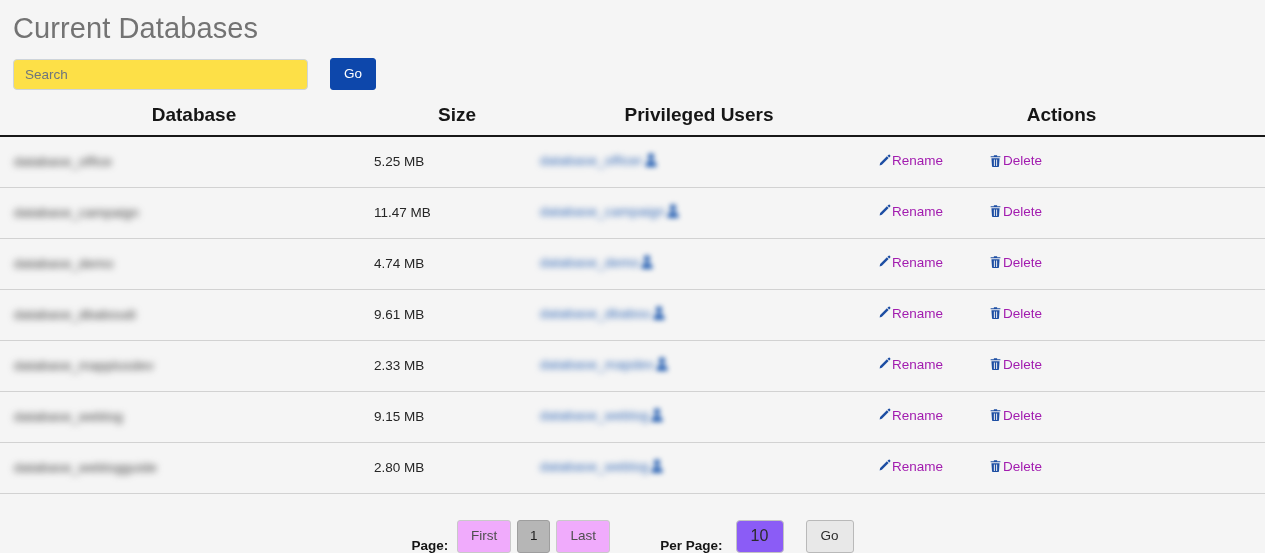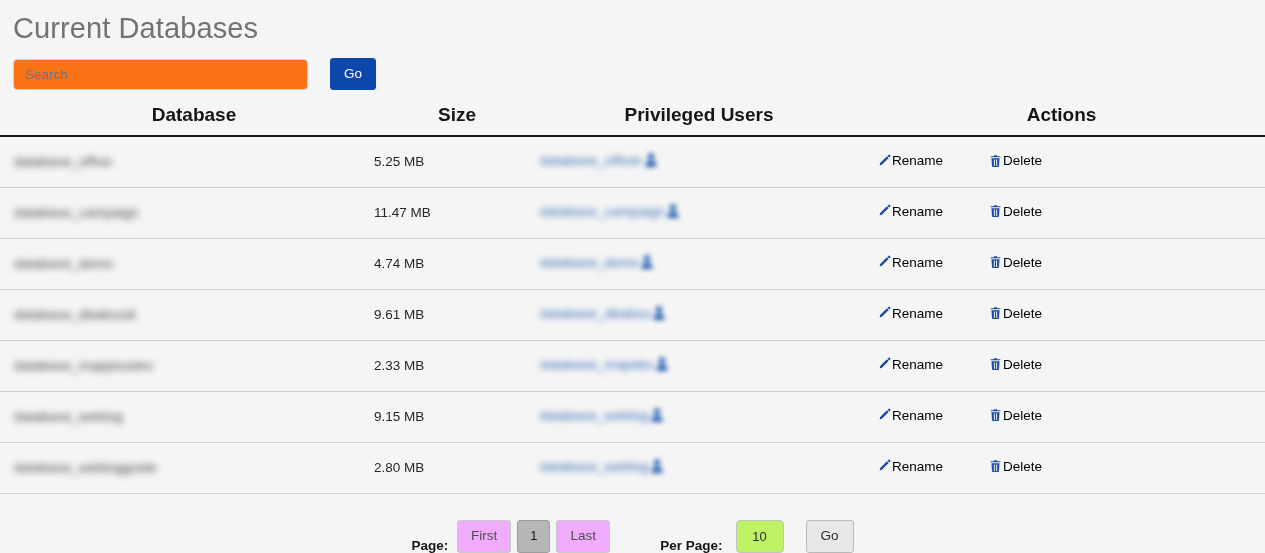--- a/index.html
+++ b/index.html
@@ -37,21 +37,21 @@
     display: flex;
     align-items: center;
     padding: 15px 0 0 13px;
     gap: 22px;
   }
   .search-input {
     width: 295px;
     height: 31px;
     border: 1px solid #ced4da;
     border-radius: 4px;
-    background: #f97316;
+    background: #fde047;
     font-family: "Liberation Sans", sans-serif;
     font-size: 13.5px;
     color: #2b2b2b;
     padding: 0 11px;
     outline: none;
   }
   .search-input::placeholder { color: #6d757d; opacity: 1; }
   .btn-go-primary {
     height: 32px;
     min-width: 45px;
@@ -124,21 +124,21 @@
     filter: blur(2.6px);
     -webkit-filter: blur(2.6px);
   }
 
   
   .actions-cell { white-space: nowrap; }
   .action-link {
     display: inline-flex;
     align-items: center;
     gap: 1px;
-    color: #000000;
+    color: #a21caf;
     font-size: 13.5px;
     text-decoration: none;
     cursor: pointer;
   }
   .action-rename { margin-left: 19px; }
   .action-delete { margin-left: 46px; }
   .icon-svg { display: block; }
 
   
   .footer {
@@ -181,24 +181,24 @@
     font-weight: bold;
     color: #151515;
     margin-left: 35px;
     margin-right: 13px;
   }
   .perpage-input {
     width: 48px;
     height: 33px;
     border: 1px solid #c3c3c3;
     border-radius: 4px;
-    background: #bef264;
+    background: #8b5cf6;
     text-align: center;
     font-family: "Liberation Sans", sans-serif;
-    font-size: 13px;
+    font-size: 16px;
     color: #2b2b2b;
     outline: none;
   }
   .btn-go-secondary {
     height: 33px;
     min-width: 48px;
     padding: 0 13px;
     margin-left: 22px;
     background: #e8e8e8;
     border: 1px solid #b9b9b9;

